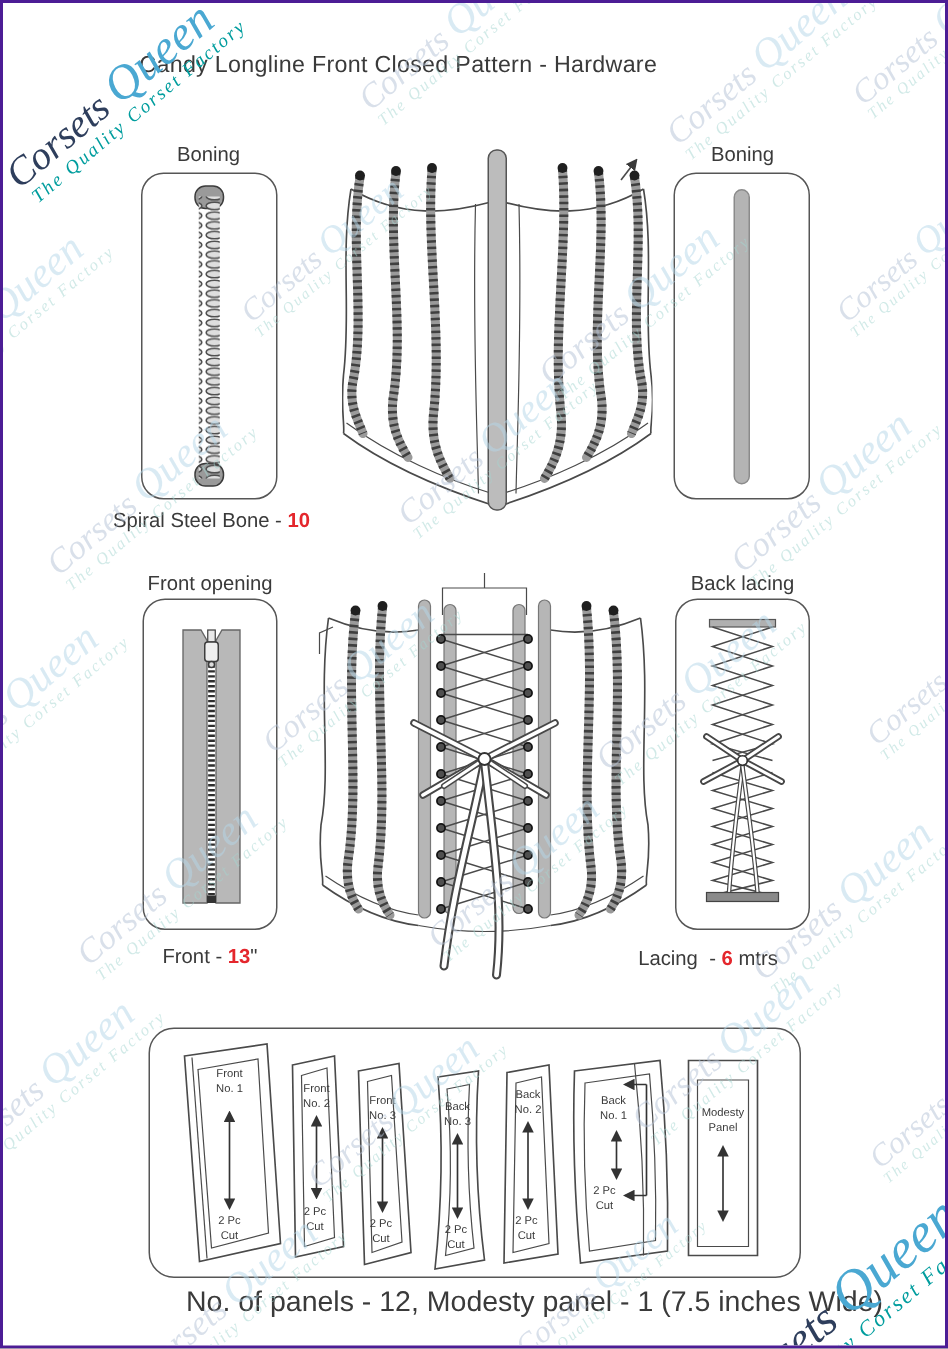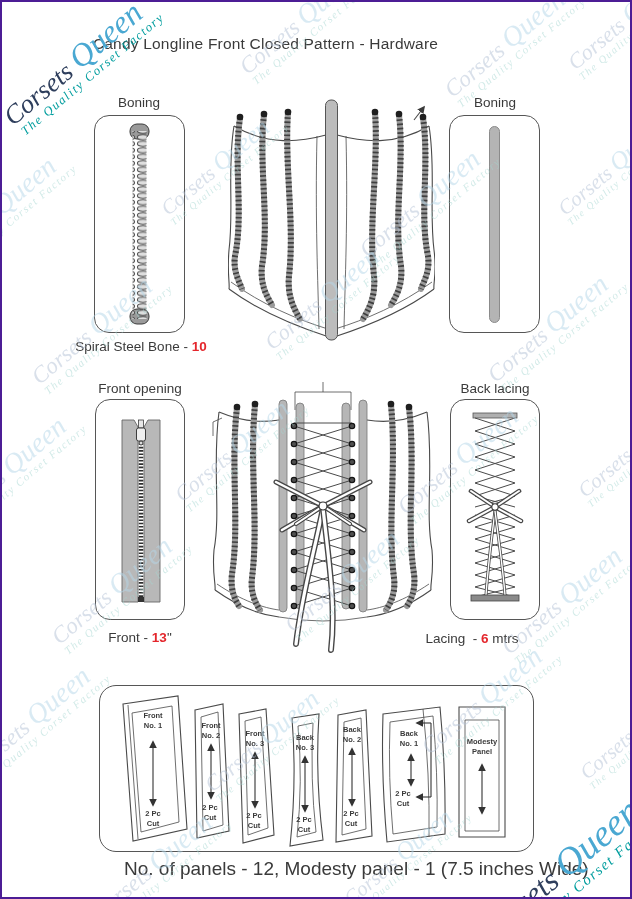--- a/index.html
+++ b/index.html
@@ -258,21 +258,21 @@
         <path class="ribbon-i" stroke-width="2" d="M111,128 L138,146"></path>
       <path class="ribbon-o" stroke-width="6" d="M111,130 C 101,180 90,215 84,266"></path>
         <path class="ribbon-i" stroke-width="3.2" d="M111,130 C 101,180 90,215 84,266"></path>
       <path class="ribbon-o" stroke-width="6" d="M111,130 C 117,185 124,228 119,272"></path>
         <path class="ribbon-i" stroke-width="3.2" d="M111,130 C 117,185 124,228 119,272"></path>
       <circle cx="111" cy="128" r="4" fill="#fff" stroke="#333" stroke-width="1.2"></circle>
     </g>
   </svg>
 
 
-  <div class="abs" style="left:97px;top:683px;width:517px;height:167px;font-weight:bold;">
+  <div class="abs" style="left:97px;top:683px;width:517px;height:167px;">
     <div class="abs pattern-box" style="left:0;top:0;width:435px;height:167px;"></div>
     <svg class="abs" style="left:0;top:0;" width="435" height="167" viewBox="0 0 435 167">
       <defs>
         <marker id="ah" markerWidth="7" markerHeight="7" refX="5.5" refY="3.5" orient="auto-start-reverse">
           <path d="M0,0 L7,3.5 L0,7 Z" fill="#333"></path>
         </marker>
       </defs>
 
       <g>
         <polygon class="ol" points="24,19 79,11 88,144 34,156"></polygon>

